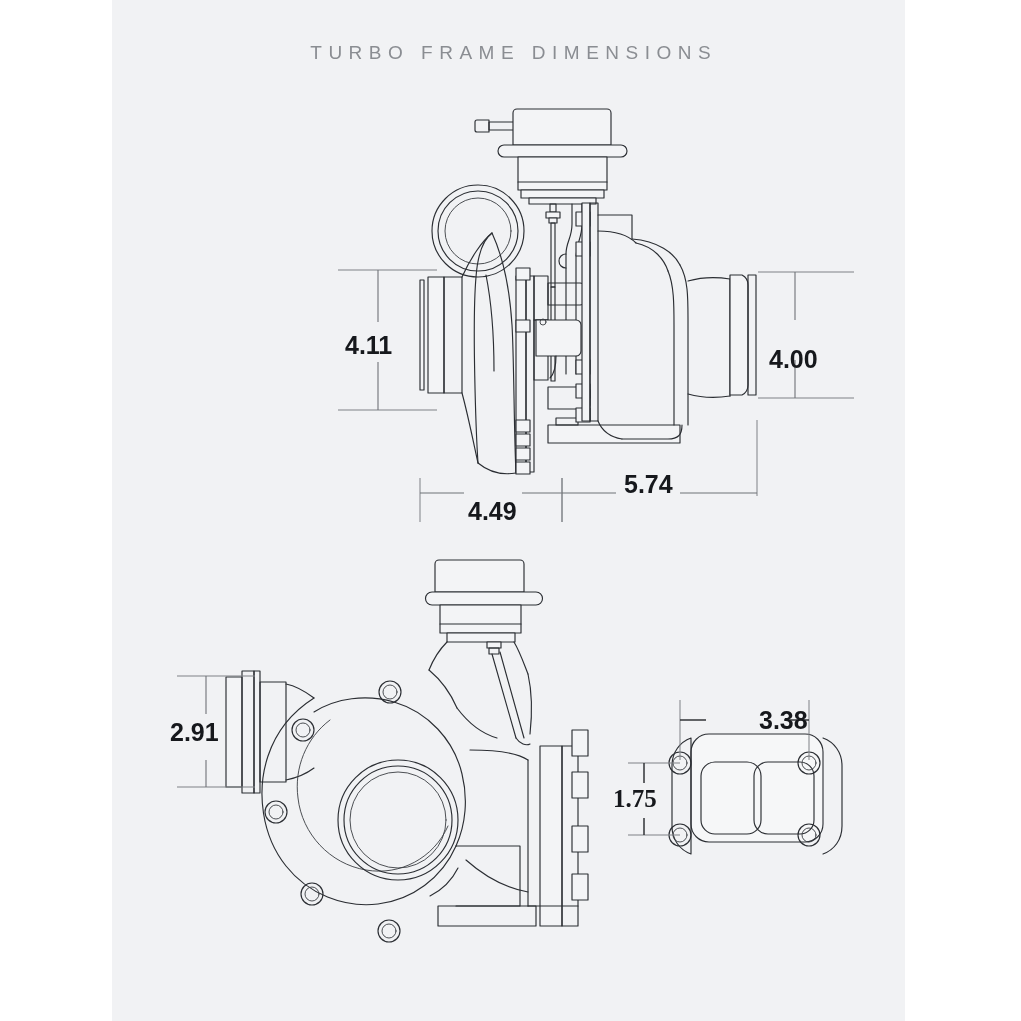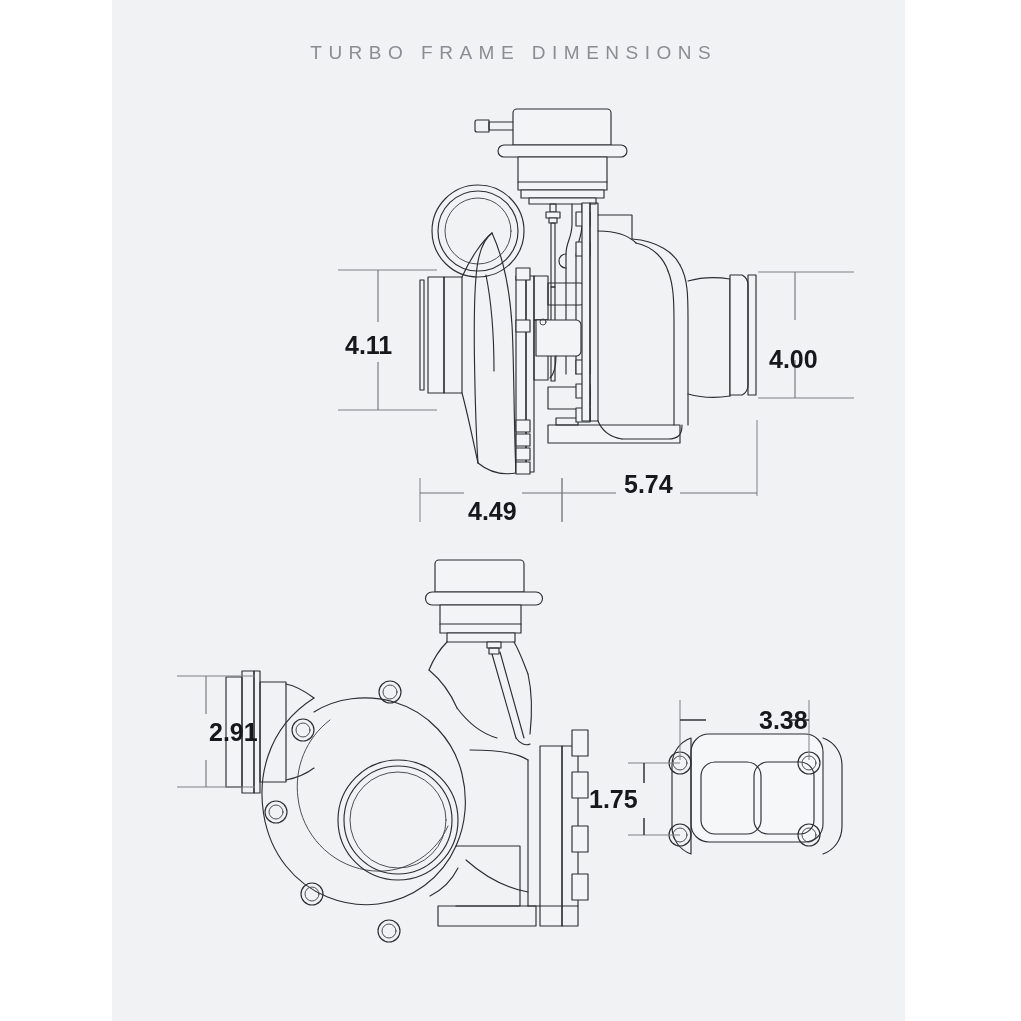--- a/index.html
+++ b/index.html
@@ -332,19 +332,19 @@
   </svg>
 
   <div class="dim-label" style="left:345px; top:331px;">4.11</div>
 
   <div class="dim-label" style="left:769px; top:330px;margin-top:15px;">4.00</div>
 
   <div class="dim-label" style="left:468px; top:497px;">4.49</div>
 
   <div class="dim-label" style="left:624px; top:454px;margin-top:16px;">5.74</div>
 
-  <div class="dim-label" style="left:170px; top:718px;margin-left:39px;">2.91</div>
+  <div class="dim-label" style="left:170px; top:718px;">2.91</div>
 
   <div class="dim-label" style="left:711px; top:706px;margin-left:48px;">3.38</div>
 
-  <div class="dim-label" style="left:589px; top:785px;">1.75</div>
+  <div class="dim-label" style="left:613px; top:785px;font-family:Liberation Serif, serif;">1.75</div>
 
 </div>
 
 </body></html>

